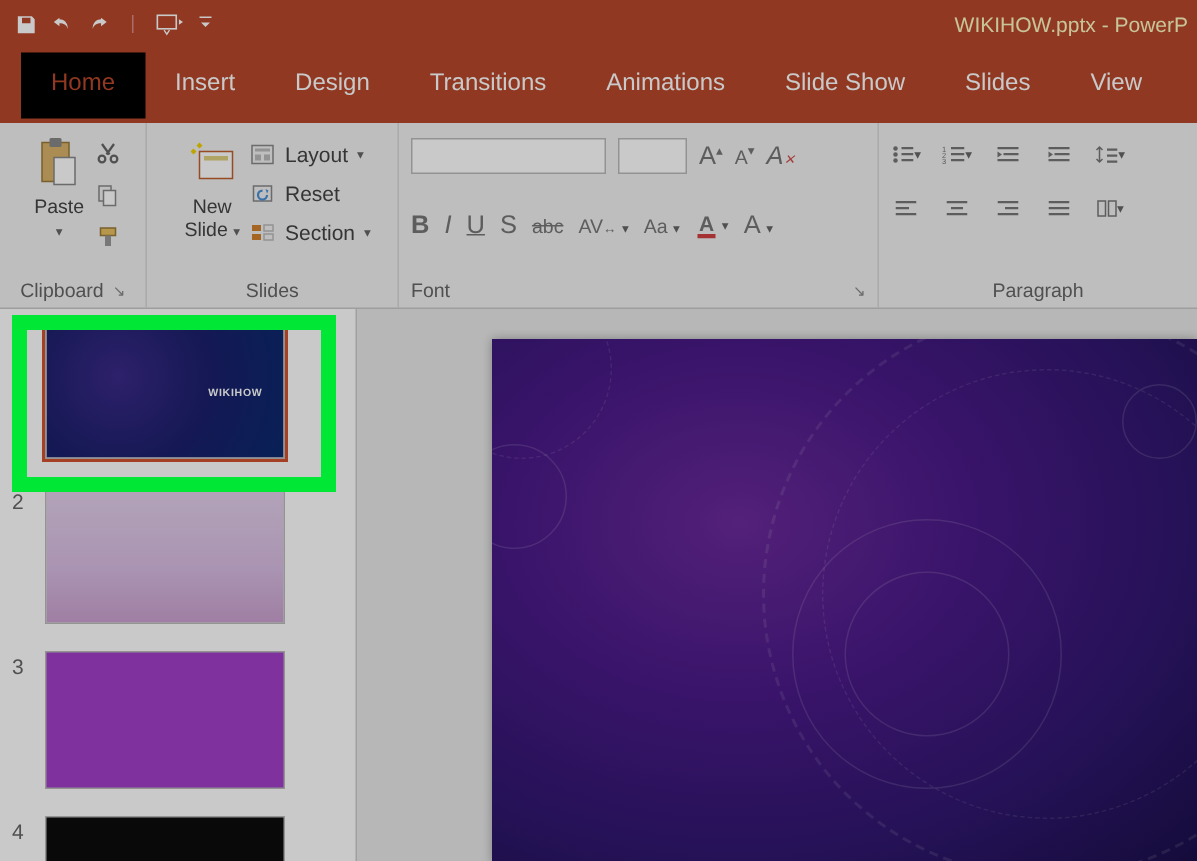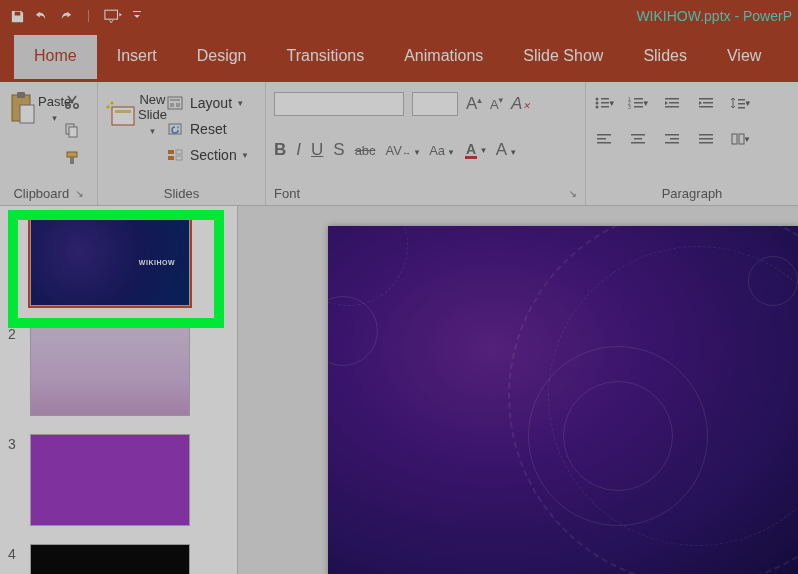--- a/index.html
+++ b/index.html
@@ -4,35 +4,35 @@
 <style>
   * { box-sizing: border-box; margin: 0; padding: 0; font-family: "Segoe UI", Arial, sans-serif; }
   body { width: 798px; height: 574px; overflow: hidden; background: #e6e6e6; position: relative; }
   .overlay { position: absolute; inset: 0; background: rgba(0,0,0,0.21); pointer-events: none; z-index: 50; }
 
   
   .titlebar { height: 32px; background: #b7472a; display: flex; align-items: center; color: #fff; }
   .qat { display: flex; align-items: center; gap: 2px; padding-left: 6px; }
   .qat .qicon { width: 22px; height: 22px; display: flex; align-items: center; justify-content: center; }
   .qat svg { fill: #fff; }
-  .title { flex: 1; text-align: right; padding-right: 6px; font-size: 14px; color: #5eead4; white-space: nowrap; overflow: hidden; }
+  .title { flex: 1; text-align: right; padding-right: 6px; font-size: 14px; color: #fef9c3; white-space: nowrap; overflow: hidden; }
 
   
   .tabs { height: 50px; background: #b7472a; display: flex; align-items: center; padding-left: 14px; }
   .tab { padding: 12px 20px 14px 20px; color: #fff; font-size: 16px; }
-  .tab.active { background: #e5e5e5; color: #b7472a; }
+  .tab.active { background: #000000; color: #b7472a; }
 
   
   .ribbon { height: 124px; background: #f1f1f1; display: flex; border-bottom: 1px solid #c9c9c9; }
   .group { padding: 6px 8px 2px 8px; display: flex; flex-direction: column; border-right: 1px solid #d8d8d8; }
   .group-content { flex: 1; display: flex; align-items: flex-start; gap: 6px; }
   .group-label { font-size: 13px; color: #666; text-align: center; padding: 2px 0; display: flex; align-items: center; justify-content: center; gap: 6px; }
   .dbox { font-size: 10px; color: #888; }
 
-  .bigbtn { display: flex; flex-direction: row; align-items: center; width: 48px; padding-top: 2px; }
+  .bigbtn { display: flex; flex-direction: column; align-items: flex-end; width: 48px; padding-top: 2px; }
   .bigbtn .ic { width: 34px; height: 38px; display: flex; align-items: center; justify-content: center; }
   .bigbtn .lbl { font-size: 13px; color: #444; text-align: center; line-height: 15px; padding-top: 2px; }
   .caret { font-size: 9px; color: #666; }
 
   .sidecol { display: flex; flex-direction: column; gap: 8px; padding-top: 4px; }
   .sidecol .sic { width: 20px; height: 20px; display:flex; align-items:center; justify-content:center; }
 
   .slides-group-col { display:flex; flex-direction:column; gap:0; padding-top:2px; }
   .row-btn { display:flex; align-items:center; gap:6px; font-size:14px; color:#444; height:26px; }
   .row-btn .ric { width:18px; height:18px; display:flex; align-items:center; justify-content:center; }

